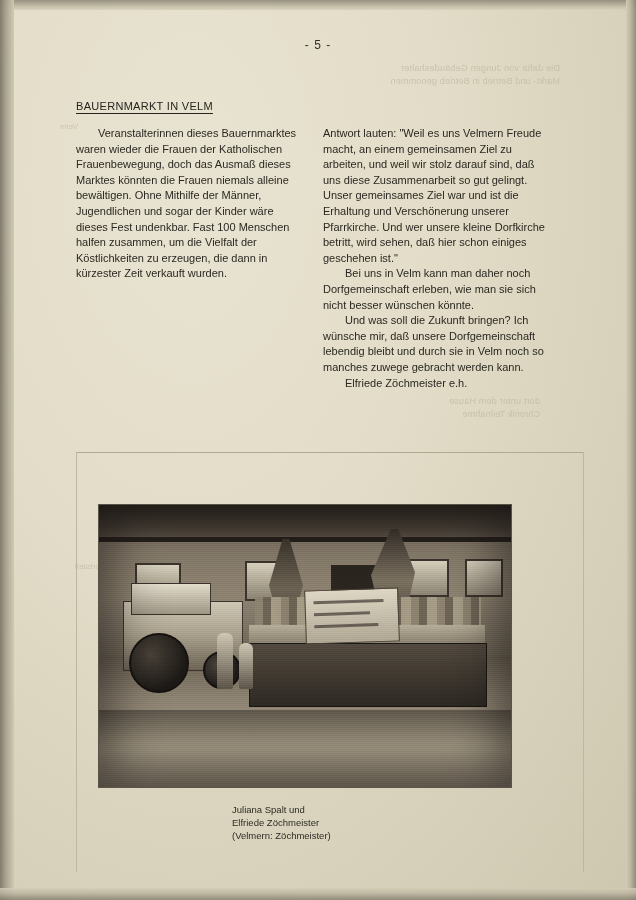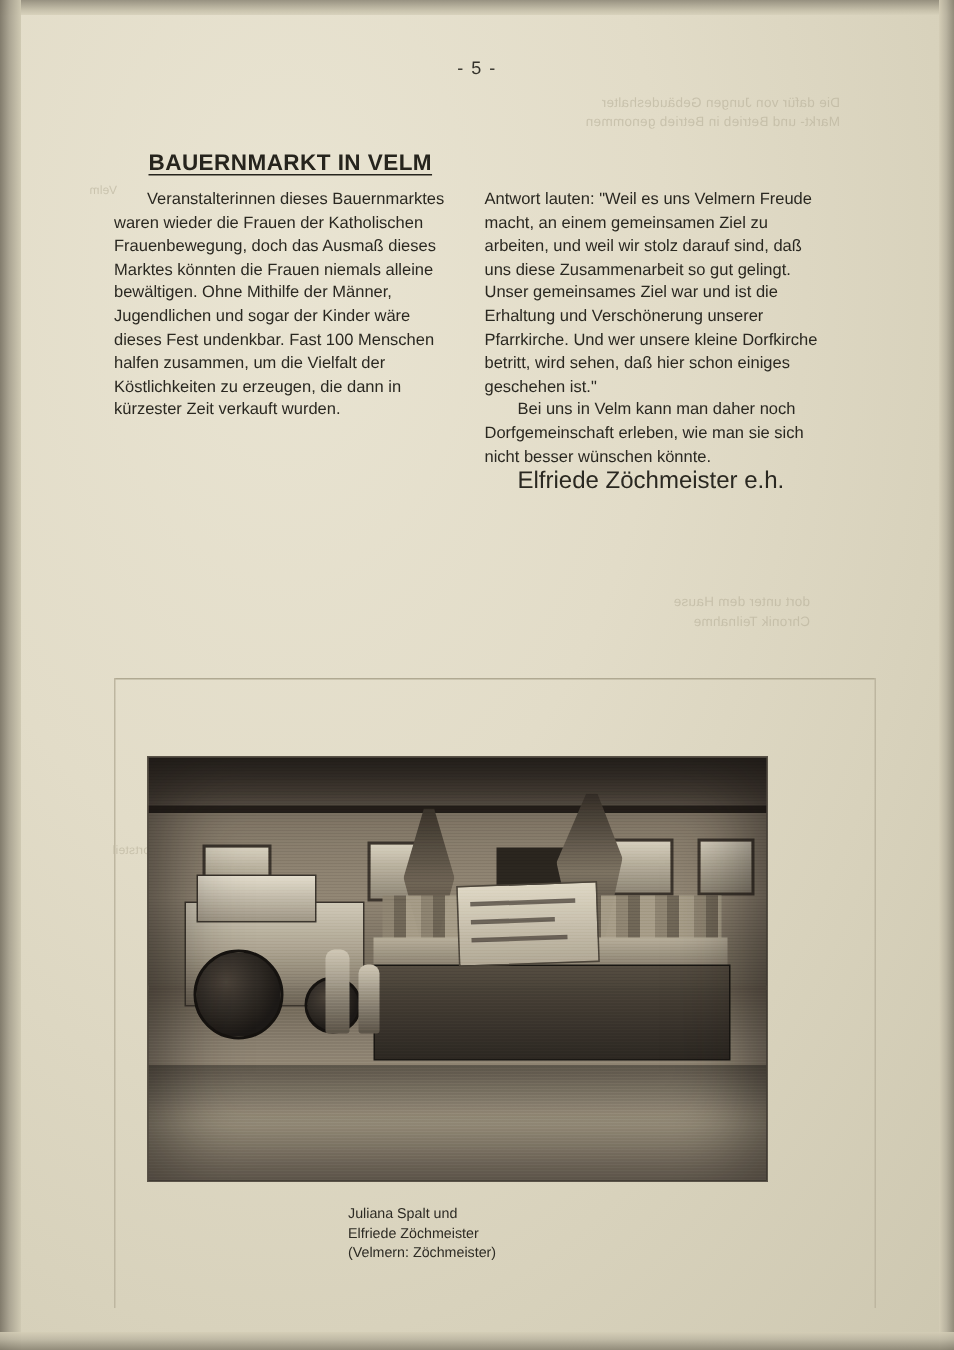--- a/index.html
+++ b/index.html
@@ -63,27 +63,26 @@
     text-align: center;
     font-size: 12px;
     letter-spacing: 1px;
     color: #33312a;
   }
 
   .article-title {
     position: absolute;
     top: 100px;
     left: 76px;
-    font-size: 15px;
-    font-weight: bold;
+    font-size: 11px;
+    font-weight: normal;
     letter-spacing: .3px;
     color: #26241d;
     text-decoration: underline;
     text-underline-offset: 3px;
-    margin-left: 23px;
   }
 
   .cols {
     position: absolute;
     top: 126px;
     left: 76px;
     width: 470px;
     display: flex;
     gap: 24px;
   }
@@ -95,21 +94,21 @@
     text-align: left;
   }
   .col p {
     margin: 0 0 0 0;
     text-indent: 22px;
   }
   .col p.noindent { text-indent: 0; }
   .signature {
     margin-top: 14px;
     text-indent: 0;
-    font-size: 16px;
+    font-size: 11px;
   }
   .divider-line {
     position: absolute;
     top: 452px;
     left: 76px;
     width: 508px;
     height: 1px;
     background: #b0a992;
   }
   .divider-v {
@@ -285,20 +284,21 @@
 
   <div class="article-title">BAUERNMARKT IN VELM</div>
 
   <div class="cols">
     <div class="col">
       <p>Veranstalterinnen dieses Bauernmarktes waren wieder die Frauen der Katholischen Frauenbewegung, doch das Ausmaß dieses Marktes könnten die Frauen niemals alleine bewältigen. Ohne Mithilfe der Männer, Jugendlichen und sogar der Kinder wäre dieses Fest undenkbar. Fast 100 Menschen halfen zusammen, um die Vielfalt der Köstlichkeiten zu erzeugen, die dann in kürzester Zeit verkauft wurden.</p>
     </div>
     <div class="col">
       <p class="noindent">Antwort lauten: "Weil es uns Velmern Freude macht, an einem gemeinsamen Ziel zu arbeiten, und weil wir stolz darauf sind, daß uns diese Zusammenarbeit so gut gelingt. Unser gemeinsames Ziel war und ist die Erhaltung und Verschönerung unserer Pfarrkirche. Und wer unsere kleine Dorfkirche betritt, wird sehen, daß hier schon einiges geschehen ist."</p>
       <p>Bei uns in Velm kann man daher noch Dorfgemeinschaft erleben, wie man sie sich nicht besser wünschen könnte.</p>
+      <p>Und was soll die Zukunft bringen? Ich wünsche mir, daß unsere Dorfgemeinschaft lebendig bleibt und durch sie in Velm noch so manches zuwege gebracht werden kann.</p>
       <p class="signature">Elfriede Zöchmeister e.h.</p>
     </div>
   </div>
 
   <div class="divider-line"></div>
   <div class="divider-v"></div>
   <div class="divider-v2"></div>
 
   <div class="photo-wrap">
     <div class="photo">

